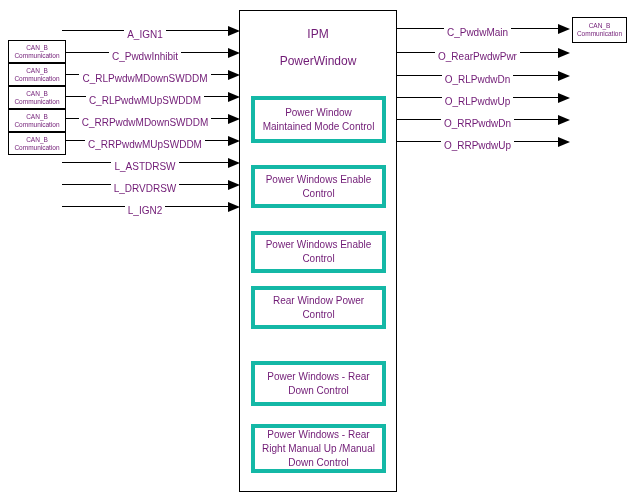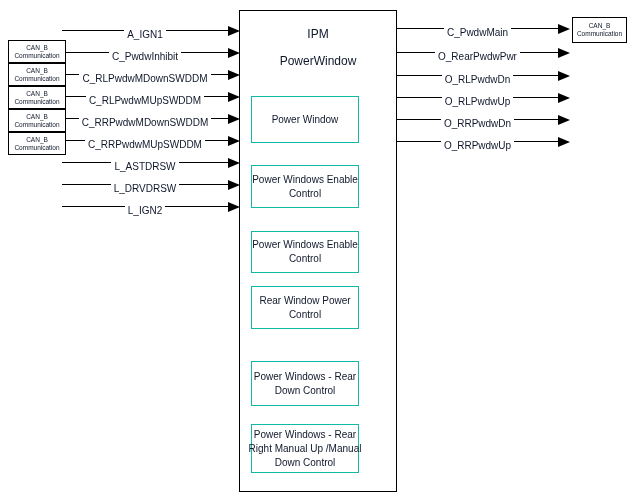--- a/index.html
+++ b/index.html
@@ -1,18 +1,18 @@
 <!DOCTYPE html>
 <html><head>
 <meta charset="utf-8">
 <style>
   html, body { margin:0; padding:0; background:#fff; }
   .diagram {
     position:relative; width:635px; height:504px; background:#ffffff;
-    font-family:"Liberation Sans", sans-serif; color:#0f172a; overflow:hidden;
+    font-family:"Liberation Sans", sans-serif; color:#701a75; overflow:hidden;
   }
   
   .sig { position:absolute; height:0; }
   .sig .wire { position:absolute; left:0; right:11px; top:-1px; border-top:1px solid #000; z-index:1; }
   .sig .arrow {
     position:absolute; right:0; top:-5px; width:0; height:0; z-index:1;
     border-left:12px solid #000; border-top:5px solid transparent; border-bottom:5px solid transparent;
   }
   .sig .lblwrap { position:absolute; left:0; right:12px; top:-7px; text-align:center; z-index:3; }
   .sig .lbl {
@@ -30,21 +30,21 @@
   }
   .can-left { left:8px; }
   .can-box .cl { font-size:6.5px; line-height:8px; white-space:nowrap; }
   
   .ipm-box {
     position:absolute; left:239px; top:10px; width:158px; height:482px;
     border:1px solid #000; background:#ffffff; box-sizing:border-box; z-index:2;
   }
   .ipm-title { position:absolute; left:0; width:100%; text-align:center; font-size:12px; line-height:12px; }
   .sub-box {
-    position:absolute; left:11px; width:108px; border:1px solid #14b8a6; background:#fff;
+    position:absolute; left:11px; width:135px; border:4px solid #14b8a6; background:#fff;
     box-sizing:border-box; display:flex; flex-direction:column; align-items:center;
     justify-content:center; text-align:center; font-size:10px; line-height:14px;
   }
   .sub-box span { display:block; white-space:nowrap; }
 </style>
 </head>
 <body>
 
 <div class="diagram">
 
@@ -114,20 +114,21 @@
     <div class="arrow"></div>
     <div class="lblwrap"><span class="lbl">L_IGN2</span></div>
   </div>
 
   <div class="ipm-box">
     <div class="ipm-title" style="top:17px">IPM</div>
     <div class="ipm-title" style="top:44px">PowerWindow</div>
 
     <div class="sub-box" style="top:85px;height:47px">
       <span>Power Window</span>
+      <span>Maintained Mode Control</span>
     </div>
     <div class="sub-box" style="top:154px;height:43px">
       <span>Power Windows Enable</span>
       <span>Control</span>
     </div>
     <div class="sub-box" style="top:220px;height:42px">
       <span>Power Windows Enable</span>
       <span>Control</span>
     </div>
     <div class="sub-box" style="top:275px;height:43px">

